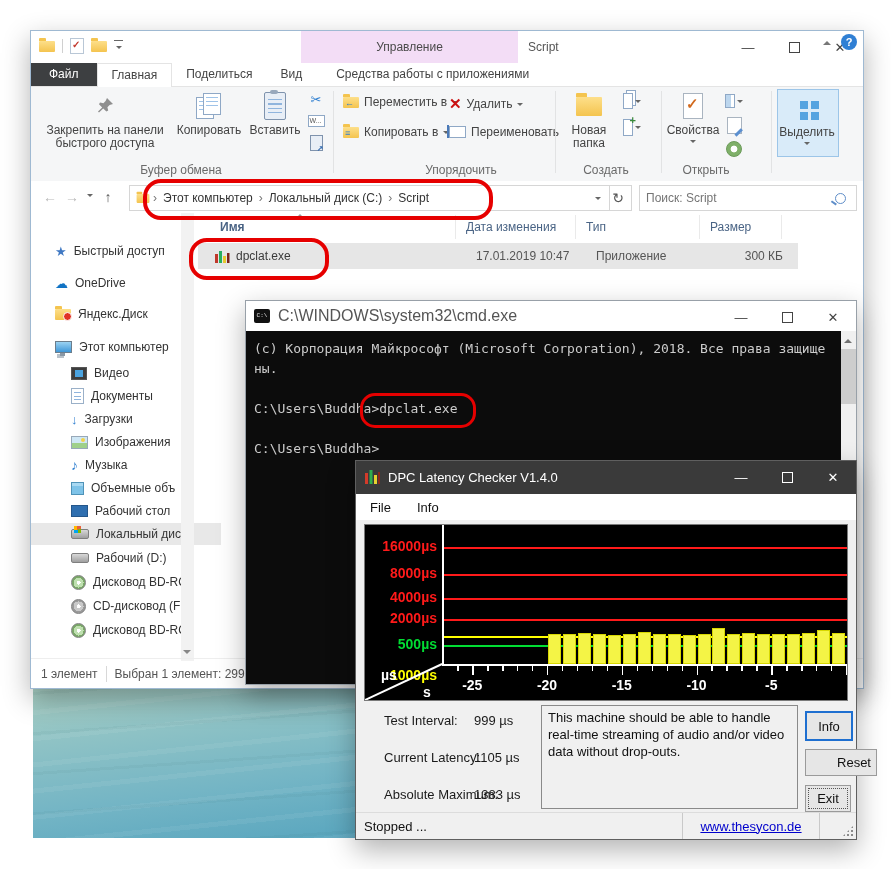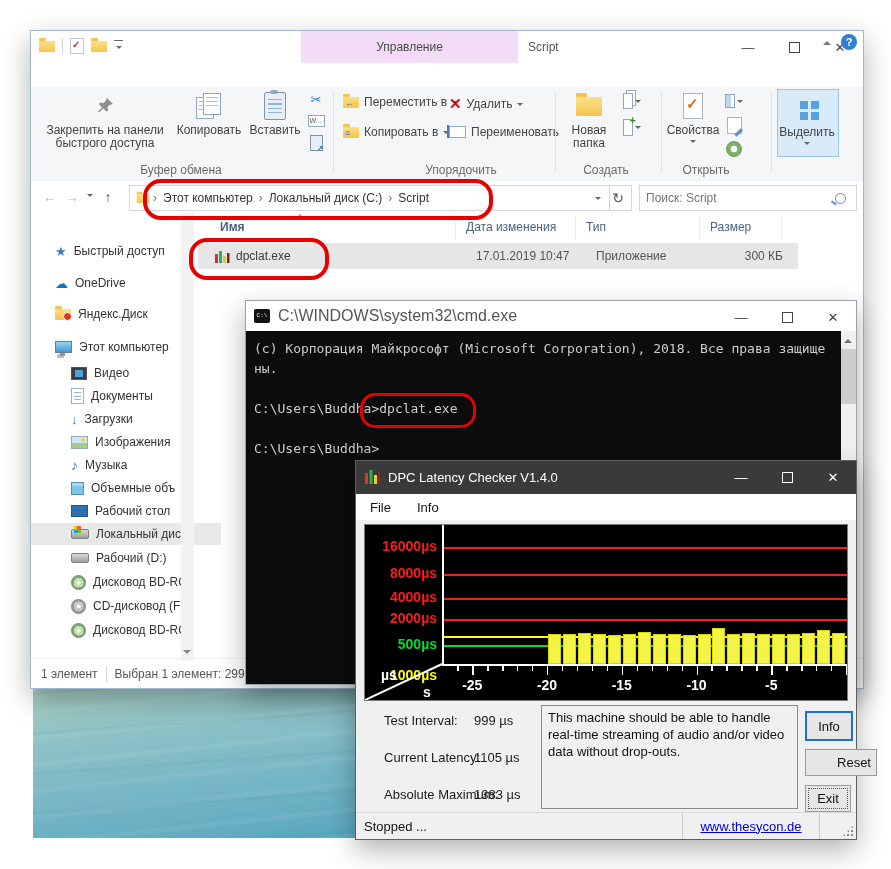--- a/index.html
+++ b/index.html
@@ -209,20 +209,27 @@
       <div class="ex-title-text">Script</div>
       <div class="winctl">
         <div class="wc">—</div>
         <div class="wc">
             <span class="sq"></span>
           </div>
         <div class="wc">✕</div>
       </div>
     </div>
 
+    <div class="ex-tabs" id="ex-tabs">
+        <div class="tab file">Файл</div>
+        <div class="tab selected">Главная</div>
+        <div class="tab normal">Поделиться</div>
+        <div class="tab normal">Вид</div>
+        <div class="tab contextual">Средства работы с приложениями</div>
+      </div>
     <div class="ex-tabctl">
       <span class="chev-up"></span>
       <span class="help-q">?</span>
     </div>
 
     <div class="ex-ribbon">
 
       <div class="bigbtn" style="left:8px;top:4px;width:132px;">
         <span class="bico">
           <svg class="ic-pin-svg" width="20" height="20" viewBox="0 0 20 20">

